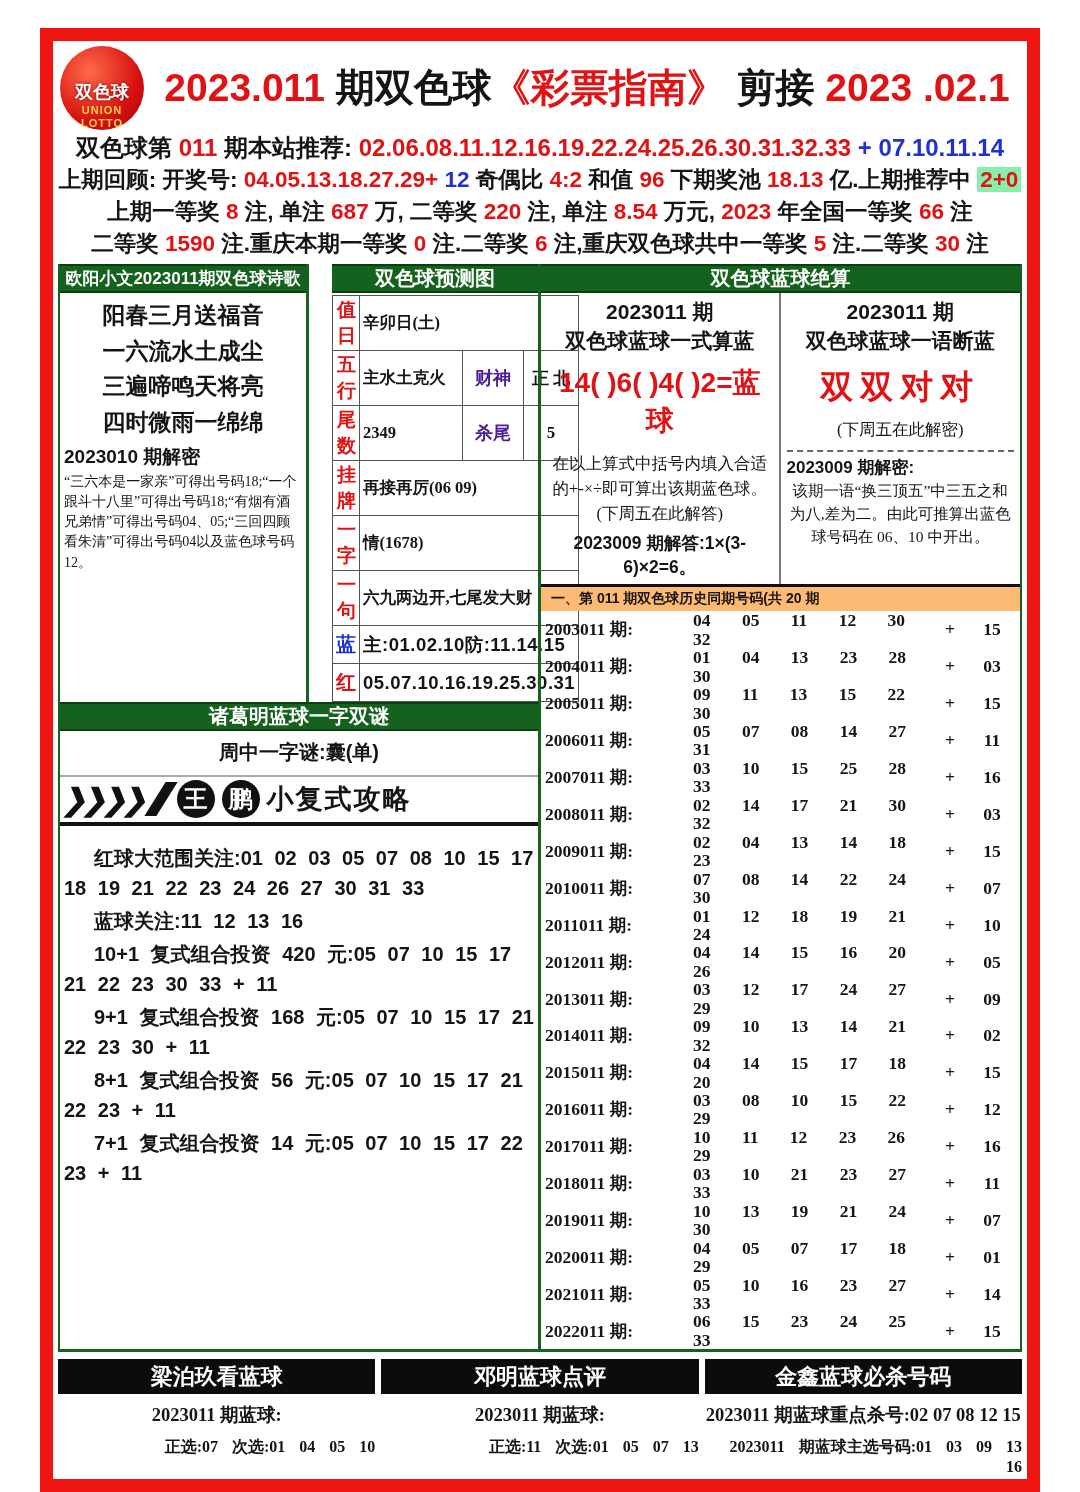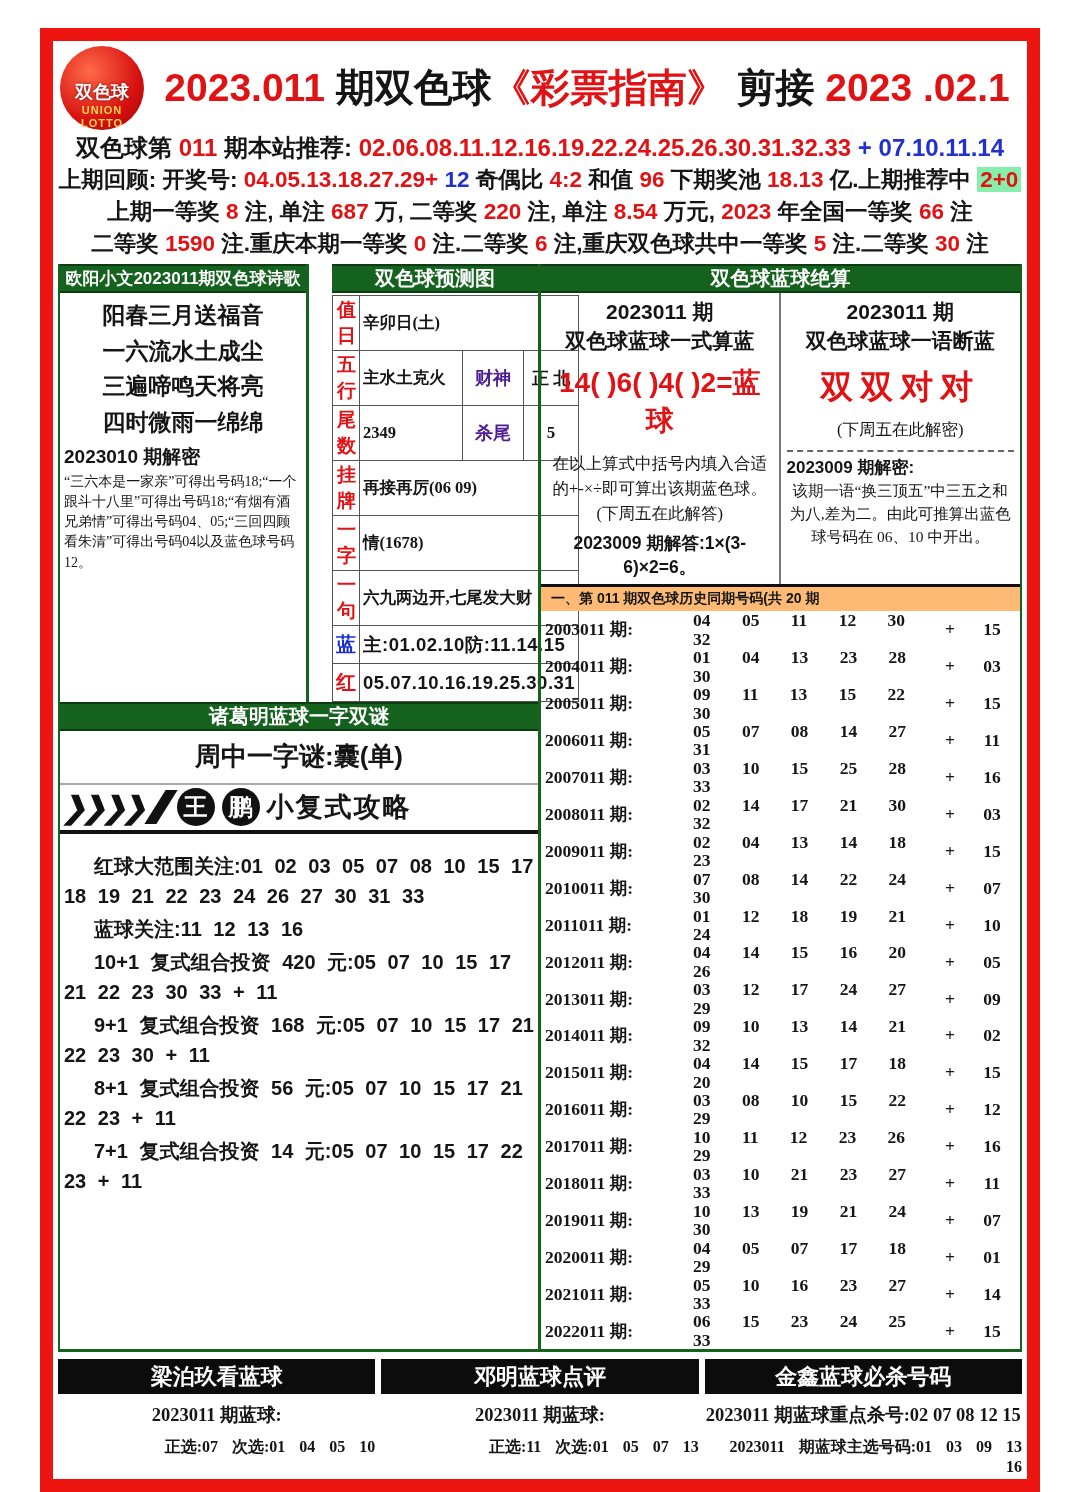--- a/index.html
+++ b/index.html
@@ -66,21 +66,21 @@
   
   .h-title{font-size:14px;font-weight:bold;padding:3px 10px;border-top:3px solid #111;background:#fdba74;}
   .hrow{display:flex;align-items:center;font-family:"Liberation Serif",serif;font-weight:bold;
         font-size:17.5px;line-height:18.45px;}
   .hp{width:148px;flex:none;padding-left:4px;}
   .hn{flex:1;word-spacing:27px;}
   .hplus{width:28px;text-align:center;flex:none;}
   .hb{width:56px;text-align:center;flex:none;}
 
   
-  .riddle{font-size:26px;font-weight:bold;text-align:center;padding:8px 0 9px;border-bottom:2px solid #aaa;}
+  .riddle{font-size:20px;font-weight:bold;text-align:center;padding:8px 0 9px;border-bottom:2px solid #aaa;}
   .banner{display:flex;align-items:center;gap:7px;border-bottom:4px solid #111;padding:3px 4px 4px;}
   .chev{font-weight:bold;color:#111;font-size:30px;letter-spacing:-5px;transform:skewX(-14deg);white-space:nowrap;}
   .slash{width:12px;height:34px;background:#111;transform:skewX(-32deg);margin:0 3px;flex:none;}
   .ball{width:38px;height:38px;border-radius:50%;background:#111;color:#fff;font-size:24px;font-weight:bold;
         display:flex;align-items:center;justify-content:center;flex:none;}
   .banner-title{font-size:27px;font-weight:bold;letter-spacing:2px;}
   .wp-lines p{margin:3px 0;font-size:20px;font-weight:bold;text-indent:1.5em;line-height:1.5;word-spacing:6px;}
   .wp-lines{padding:14px 4px 6px;}
 
   

